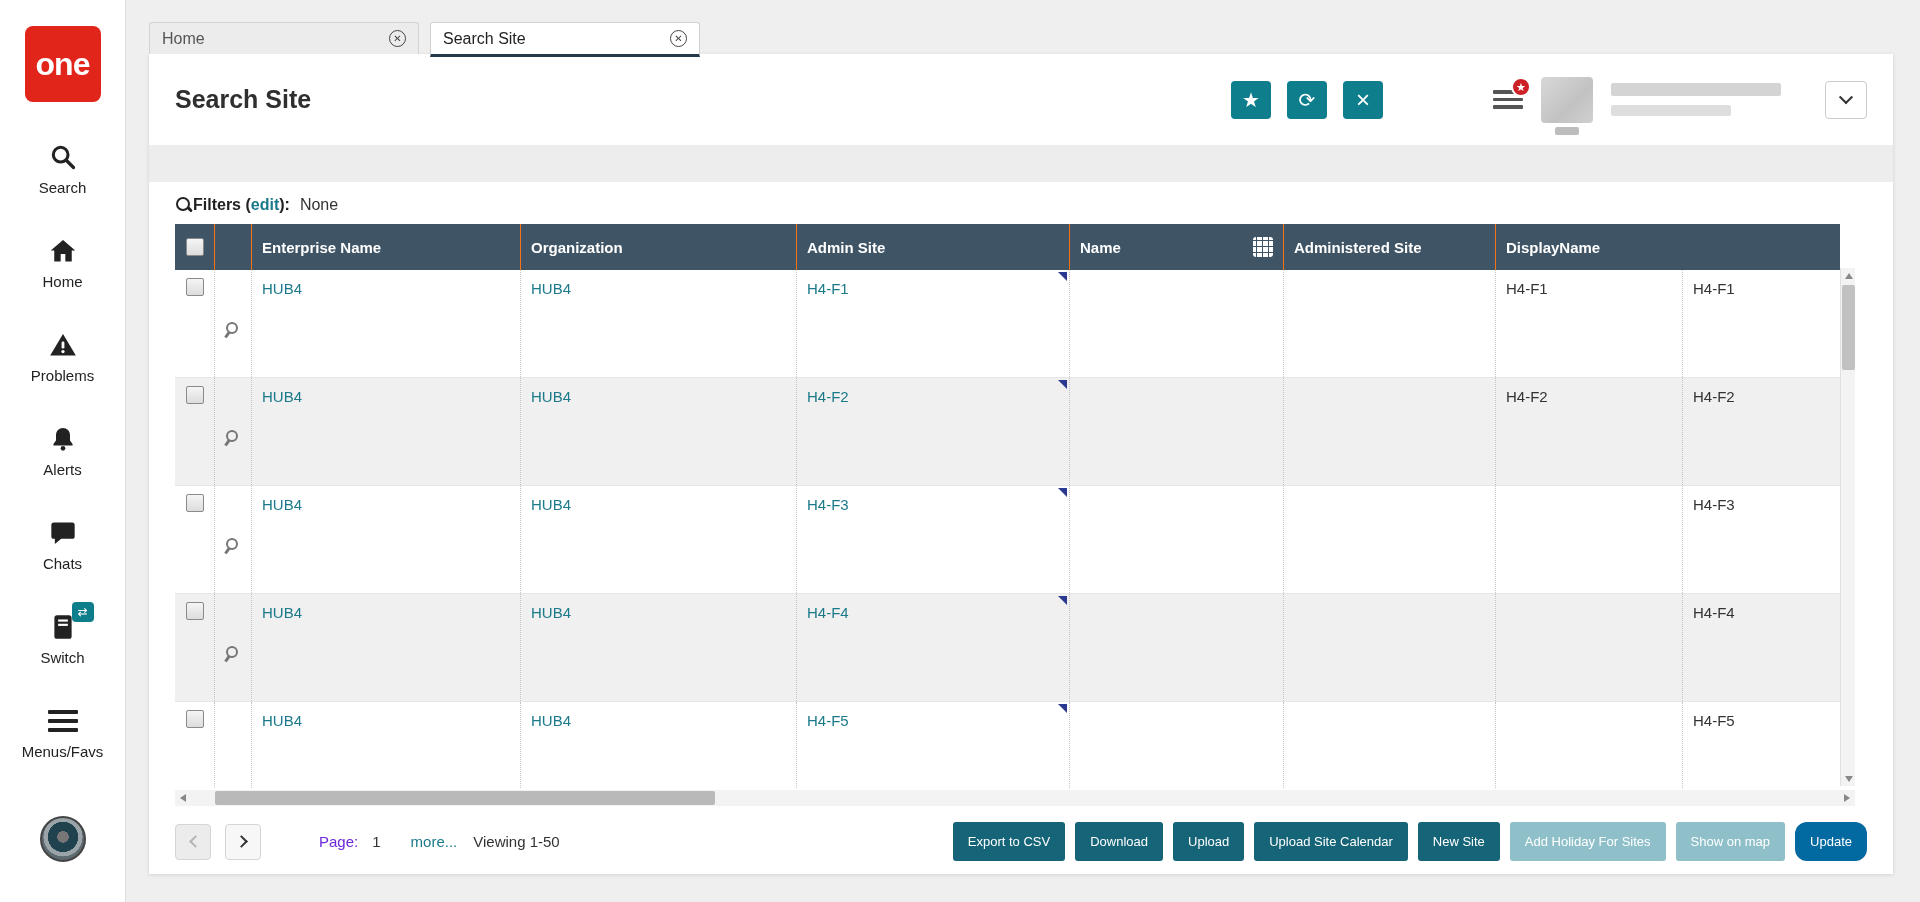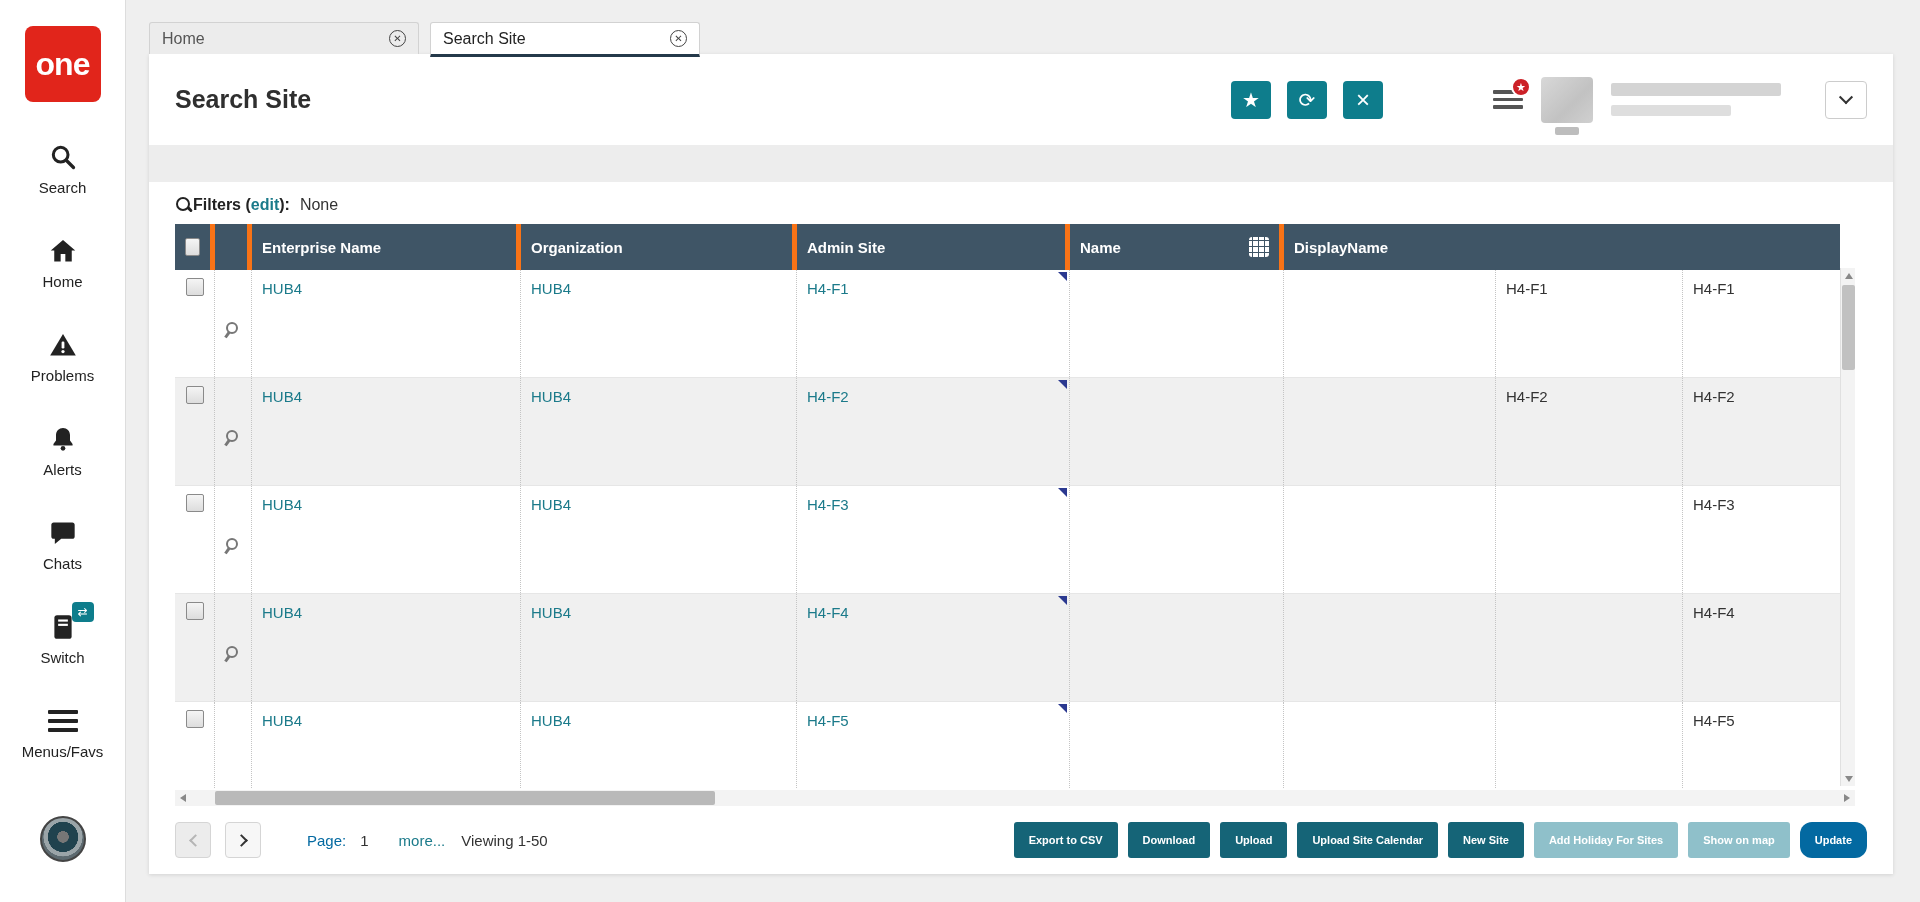--- a/index.html
+++ b/index.html
@@ -55,21 +55,21 @@
   .mini-mag::before { content:""; position:absolute; left:1px; top:1px; width:10px; height:10px; border:2.5px solid #222; border-radius:50%; }
   .mini-mag::after { content:""; position:absolute; left:12px; top:12px; width:6px; height:2.5px; background:#222; transform:rotate(45deg); border-radius:2px; }
   .filters-label { font-weight:bold; color:#222; }
   .link { color:#1b7a8a; text-decoration:none; cursor:pointer; }
   .filters-value { margin-left:10px; color:#333; }
 
   
   .table-wrap { position:relative; margin-top:10px; width:1680px; }
   .grid { display:grid; grid-template-columns:40px 37px 269px 276px 273px 214px 212px 187px 157px; }
   .thead { width:1665px; background:#3f5566; color:#fff; }
-  .th { padding:13px 10px; font-size:15px; font-weight:bold; border-right:5px solid #f97316; display:flex; align-items:center; cursor:pointer; }
+  .th { padding:13px 10px; font-size:15px; font-weight:bold; border-right:1px solid #f97316; display:flex; align-items:center; cursor:pointer; }
   .th:last-child { border-right:none; }
   .th.chk { justify-content:center; }
   .name-th { justify-content:space-between; }
   .grid-icon { width:20px; height:20px; background:#fff; border-radius:3px; background-image:linear-gradient(#3f5566 1.5px, transparent 1.5px),linear-gradient(90deg,#3f5566 1.5px, transparent 1.5px); background-size:6px 6px; background-position:3px 3px; cursor:pointer; }
   .cbx { width:18px; height:18px; background:linear-gradient(#f5f5f5,#ddd); border:1px solid #8a8a8a; border-radius:2px; cursor:pointer; }
   .tbody { width:1665px; }
   .trow { height:108px; border-bottom:1px solid #e6e6e6; background:#fff; }
   .trow.alt { background:#f0f0f0; }
   .trow.cut { height:86px; overflow:hidden; border-bottom:none; }
   .td { padding:10px 10px; font-size:15px; border-right:1px dotted #c4c4c4; position:relative; overflow:hidden; }
@@ -95,26 +95,26 @@
   .tri-rt { width:0;height:0;border-top:4px solid transparent;border-bottom:4px solid transparent;border-left:6px solid #888; }
   .h-thumb { position:absolute; left:40px; top:1px; height:14px; width:500px; background:#b9b9b9; border-radius:2px; cursor:grab; }
 
   
   .footer-bar { display:flex; align-items:center; margin-top:16px; padding-right:0; }
   .pg-btn { width:36px; height:36px; border-radius:4px; border:1px solid #d5d5d5; background:#ececec; display:flex; align-items:center; justify-content:center; cursor:default; margin-right:14px; }
   .pg-btn.next { background:#f7f7f7; cursor:pointer; }
   .chev { width:9px; height:9px; border-right:2.5px solid #b5b5b5; border-bottom:2.5px solid #b5b5b5; }
   .chev.left { transform:rotate(135deg); margin-left:4px; }
   .chev.right { transform:rotate(-45deg); border-color:#333; margin-right:4px; }
-  .pg-text { font-size:15px; color:#0369a1; margin-left:32px; }
+  .pg-text { font-size:15px; color:#6d28d9; margin-left:44px; }
   .pg-num { margin-left:14px; font-size:15px; }
   .pg-more { margin-left:30px; font-size:15px; }
   .pg-viewing { margin-left:16px; font-size:15px; }
   .action-group { margin-left:auto; display:flex; gap:10px; }
-  .act-btn { border:none; border-radius:3px; color:#fff; font-size:11px; font-family:"Liberation Sans",sans-serif; padding:12px 15px; cursor:pointer; white-space:nowrap;font-weight:bold; }
+  .act-btn { border:none; border-radius:3px; color:#fff; font-size:13px; font-family:"Liberation Sans",sans-serif; padding:12px 15px; cursor:pointer; white-space:nowrap; }
   .act-btn.primary { background:#156477; }
   .act-btn.muted { background:#8fc0ca; }
   .act-btn.disabled { background:#0369a1; cursor:default;border-radius:12px; }
 </style>
 </head>
 <body>
 
 <div class="sidebar">
   <div class="logo">
       <span>one</span>
@@ -262,20 +262,21 @@
               <span class="cbx"></span>
             </div>
           <div class="th"></div>
           <div class="th">Enterprise Name</div>
           <div class="th">Organization</div>
           <div class="th">Admin Site</div>
           <div class="th name-th">
               <span>Name</span>
               <span class="grid-icon"></span>
             </div>
+          <div class="th">Administered Site</div>
           <div class="th">DisplayName</div>
         </div>
 
         <div class="tbody">
 
           <div class="trow grid">
             <div class="td chk">
                 <span class="cbx"></span>
               </div>
             <div class="td">

